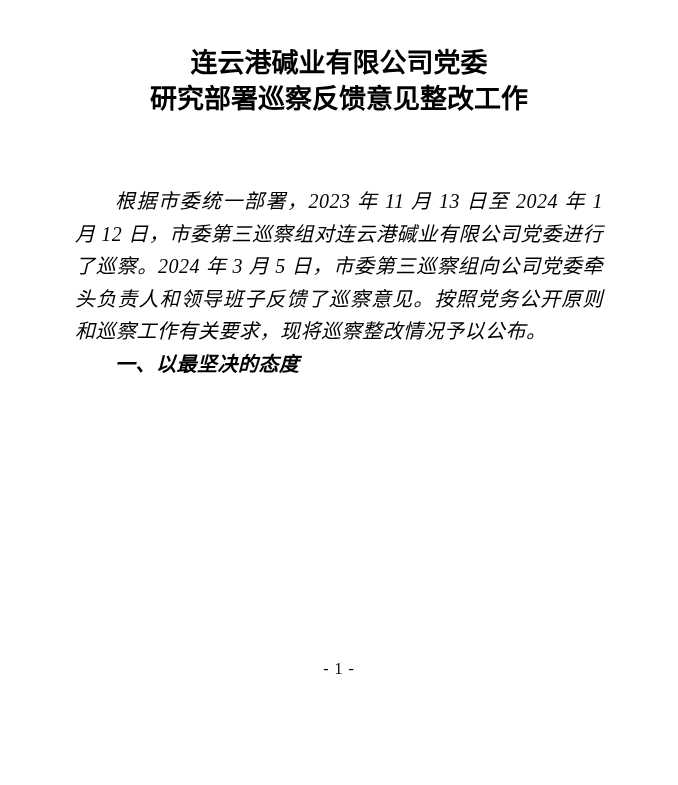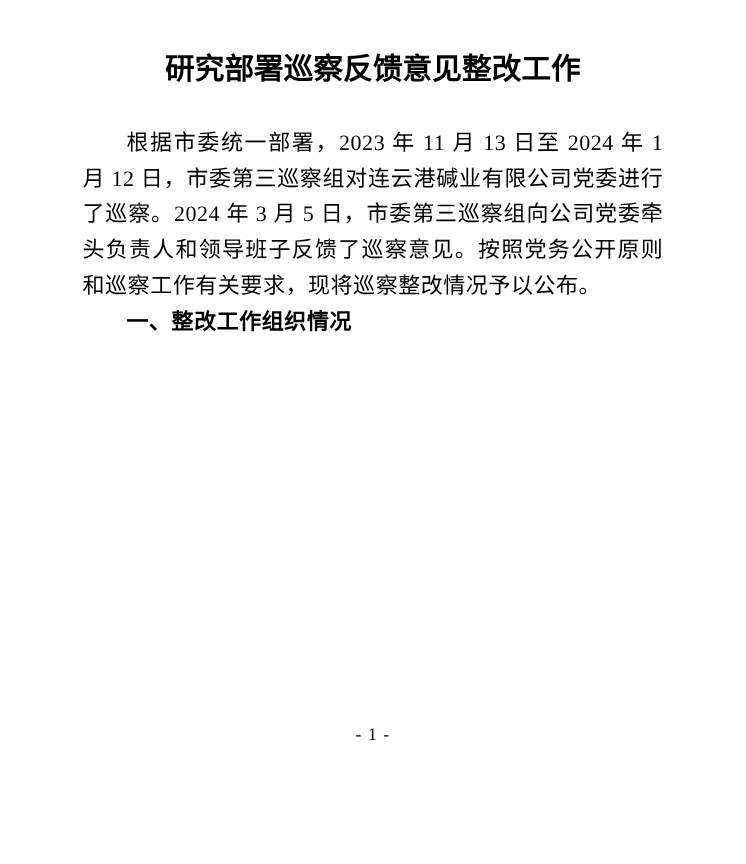--- a/index.html
+++ b/index.html
@@ -22,21 +22,22 @@
       margin: 0;
     }
     .title-line {
       font-size: 27px;
       font-weight: bold;
       line-height: 36px;
       text-align: center;
       white-space: nowrap;
     }
     .doc-body {
-      margin-top: 33px;
+      margin-top: 68px;
+      font-style: italic;
     }
     .para {
       margin: 0;
       font-size: 20px;
       line-height: 32.6px;
       text-align: justify;
       text-indent: 2em;
       letter-spacing: 0.5px;
     }
     .section-heading {
@@ -60,27 +61,28 @@
       letter-spacing: 1px;
       font-family: "Liberation Serif", "DejaVu Serif", serif;
     }
   </style>
 </head>
 <body>
 
 <div class="page">
 
   <header class="doc-title">
+    <div class="title-line">连云港碱业有限公司党委</div>
     <div class="title-line">研究部署巡察反馈意见整改工作</div>
   </header>
 
   <main class="doc-body">
     <p class="para">根据市委统一部署，2023 年 11 月 13 日至 2024 年 1 月 12 日，市委第三巡察组对连云港碱业有限公司党委进行了巡察。2024 年 3 月 5 日，市委第三巡察组向公司党委牵头负责人和领导班子反馈了巡察意见。按照党务公开原则和巡察工作有关要求，现将巡察整改情况予以公布。</p>
 
-    <h2 class="section-heading">一、整改工作组织情况</h2>
+    <h2 class="section-heading">一、以最坚决的态度</h2>
 
 
   </main>
 
   <footer class="page-footer">
     <span class="page-number">- 1 -</span>
   </footer>
 
 </div>
 

